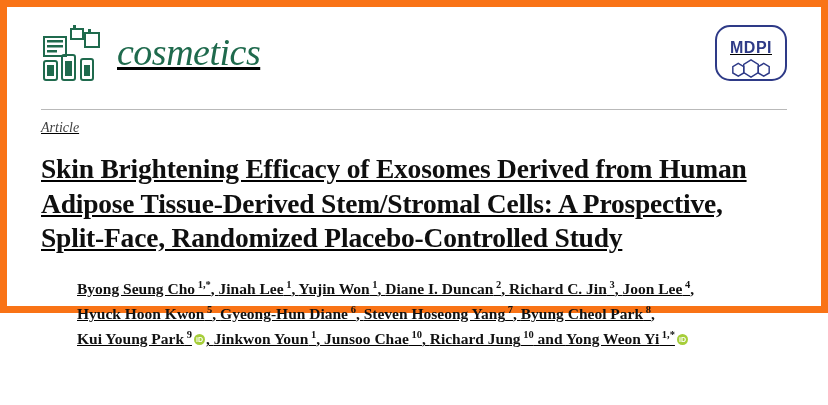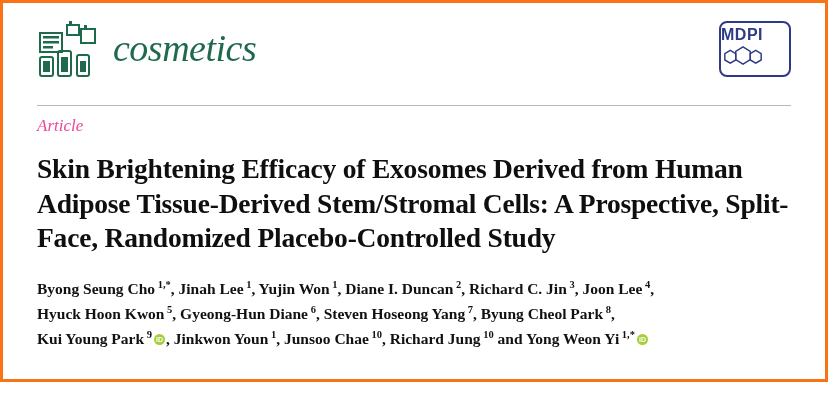--- a/index.html
+++ b/index.html
@@ -9,25 +9,26 @@
   }
   body {
     width: 828px;
     height: 405px;
     font-family: "Liberation Serif", serif;
     overflow: hidden;
   }
   .page {
     position: relative;
     width: 828px;
-    height: 382px;
+    height: 313px;
     box-sizing: border-box;
     background: #ffffff;
-    border: 3px solid #f97316;
+    border: 7px solid #f97316;
     padding: 18px 34px 0 34px;
+    text-decoration: underline;
   }
   
   .header {
     display: flex;
     align-items: flex-start;
     justify-content: space-between;
     height: 78px;
   }
   .brand {
     display: flex;
@@ -45,26 +46,26 @@
     font-size: 38px;
     color: #1f6a4d;
     letter-spacing: -0.5px;
     line-height: 1;
     padding-bottom: 4px;
   }
   .mdpi-logo {
     width: 72px;
     height: 56px;
     border: 2px solid #2e3a87;
-    border-radius: 8px;
+    border-radius: 15px;
     display: flex;
     flex-direction: column;
-    align-items: flex-start;
+    align-items: center;
     justify-content: flex-start;
-    padding-top: 3px;
+    padding-top: 12px;
     box-sizing: border-box;
   }
   .mdpi-word {
     font-family: "Liberation Sans", sans-serif;
     font-size: 16px;
     font-weight: bold;
     color: #2e3a87;
     letter-spacing: 0.5px;
     line-height: 1.1;
   }
@@ -74,22 +75,22 @@
   
   .rule {
     border: none;
     border-top: 1px solid #b9b9b9;
     margin: 6px 0 10px 0;
   }
   
   .article-type {
     font-family: "Liberation Serif", serif;
     font-style: italic;
-    font-size: 17px;
-    color: #ec4899;
+    font-size: 14px;
+    color: #404040;
     margin-bottom: 6px;
   }
   
   .title {
     font-family: "Liberation Serif", serif;
     font-weight: bold;
     font-size: 27.5px;
     line-height: 1.26;
     color: #0f0f0f;
     letter-spacing: -0.2px;
@@ -97,20 +98,21 @@
     max-width: 760px;
   }
   
   .authors {
     font-family: "Liberation Serif", serif;
     font-weight: bold;
     font-size: 15.5px;
     line-height: 1.62;
     color: #111111;
     max-width: 770px;
+    margin-left: 36px;
   }
   .authors sup {
     font-size: 10.5px;
     font-weight: bold;
     vertical-align: super;
     line-height: 0;
   }
   .orcid {
     display: inline-block;
     width: 11px;

